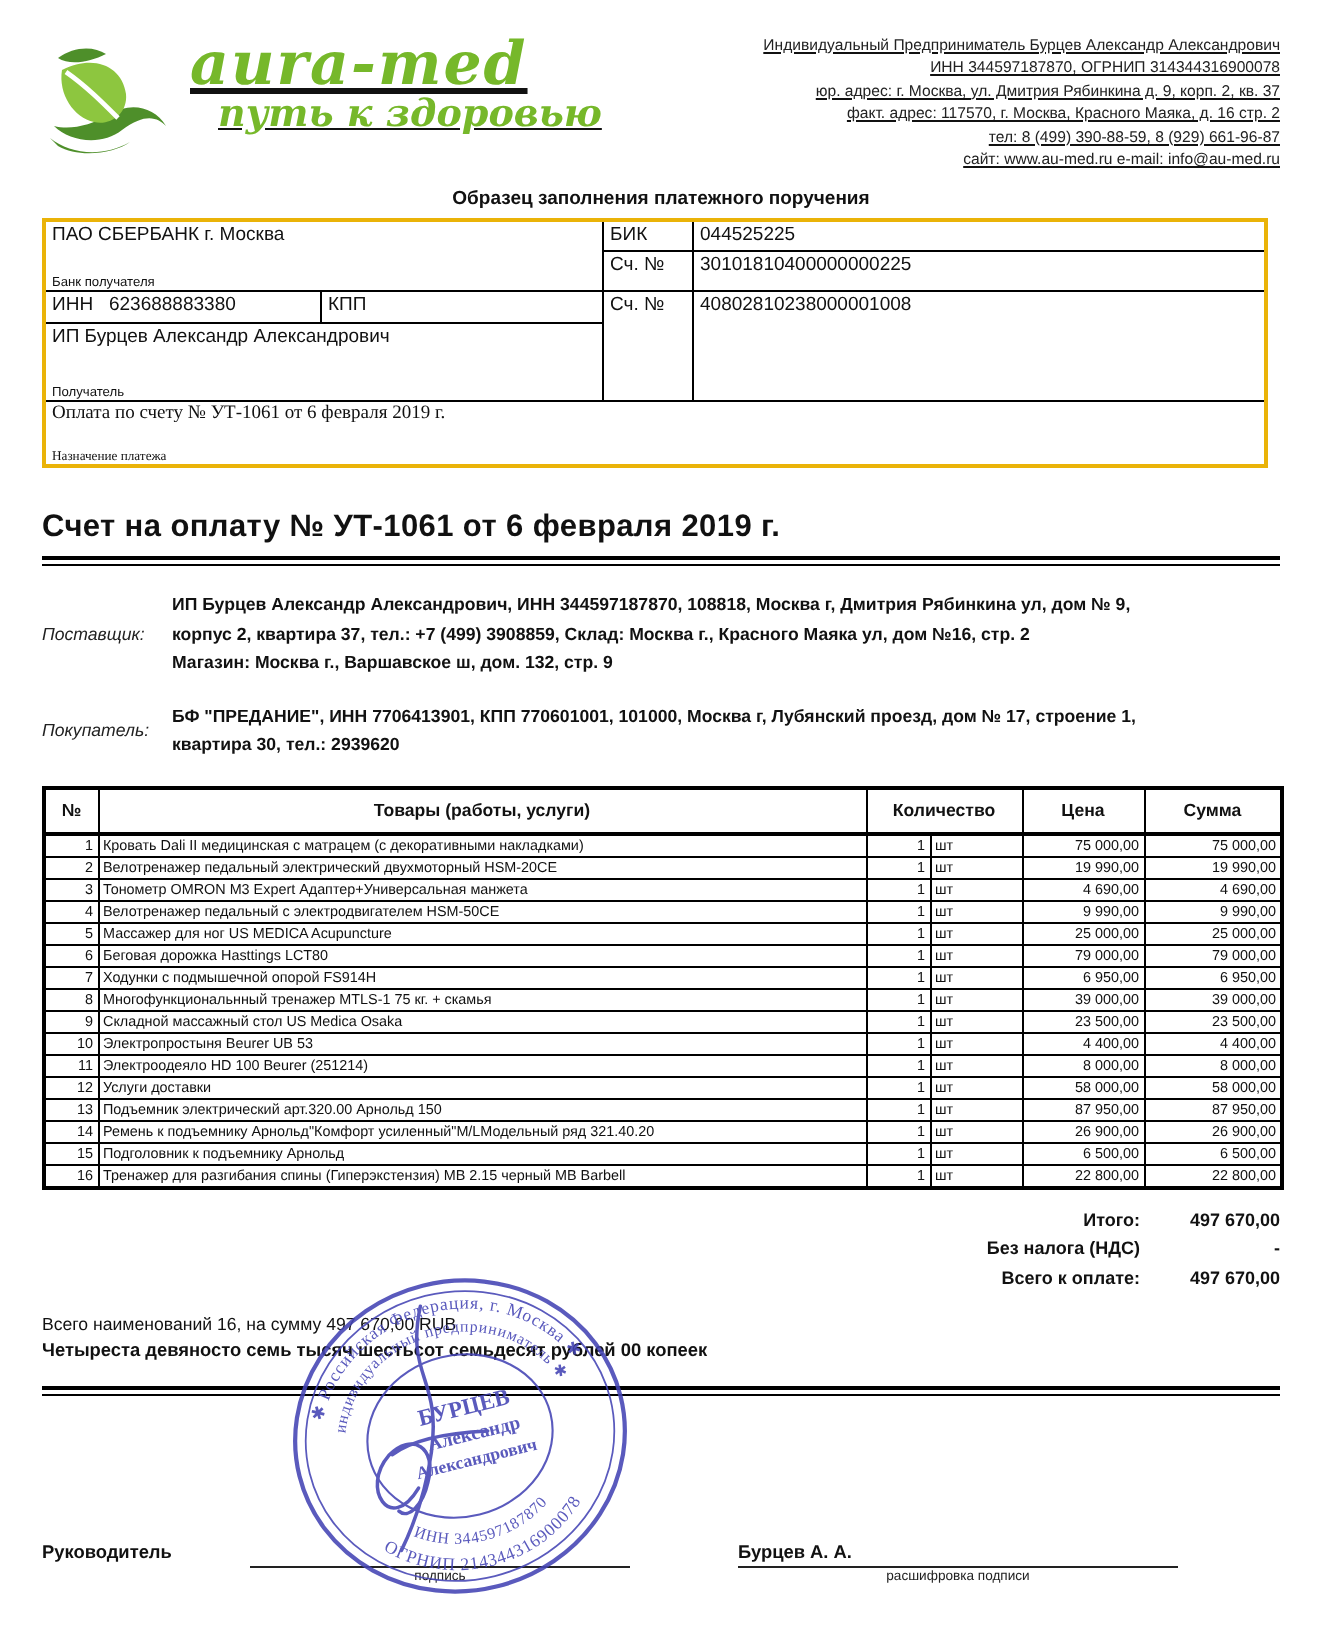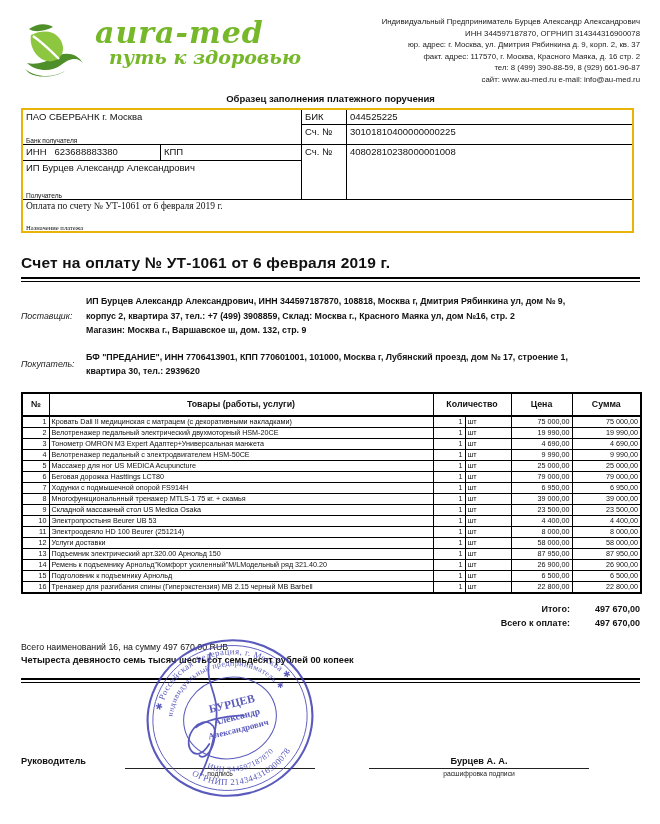--- a/index.html
+++ b/index.html
@@ -4,21 +4,21 @@
 <style>
   html,body { margin:0; padding:0; background:#ffffff; }
   .page {
     position:relative; width:660px; height:824px; overflow:hidden;
     background:#ffffff; color:#111;
     font-family:"Liberation Sans","DejaVu Sans",sans-serif;
   }
   .inner { padding:13px 20px 0 21px; }
 
   
-  .hdr { display:flex; align-items:center; }
+  .hdr { display:flex; align-items:center;text-decoration:underline; }
   .logo { display:flex; align-items:flex-start; margin-top:6px; }
   .logo-text { margin-left:2px; }
   .logo-brand { font-family:"DejaVu Serif","Liberation Serif",serif; font-style:italic; font-weight:bold;
     font-size:30px; line-height:28px; color:#76b82a; letter-spacing:1px; }
   .logo-tag { font-family:"DejaVu Serif","Liberation Serif",serif; font-style:italic; font-weight:bold;
     font-size:19px; line-height:20px; color:#76b82a; margin-left:14px; }
   .co-info { margin-left:auto; text-align:right; font-size:7.8px; line-height:11.5px; color:#222; padding-top:3px; }
 
   
   .sample-title { text-align:center; font-weight:bold; font-size:9.5px; margin:8px 0 4px 0; }
@@ -66,21 +66,21 @@
   .totrow .tval { width:62px; text-align:right; }
   .summary { font-size:8.8px; margin-top:11px; }
   .words { font-size:9.2px; font-weight:bold; margin-top:3px; }
   .dline2 { margin-top:13px; border-top:2.5px solid #000; border-bottom:1px solid #000; height:2px; width:619px; }
 
   
   .sigrow { display:flex; align-items:flex-end;gap:13px; }
   .sigrow.first { margin-top:72px; }
   .sig-label { flex:0 0 91px; font-weight:bold; font-size:9.2px; padding-bottom:14px; }
   .slot { display:flex; flex-direction:column; }
-  .slot .sname { text-align:center; font-weight:bold; font-size:9.2px; height:13px; line-height:13px; }
+  .slot .sname { font-weight:bold; font-size:9.2px; height:13px; line-height:13px; }
   .slot .sline { border-bottom:1px solid #222; }
   .slot .scap { text-align:center; font-size:6.8px; color:#222; padding-top:1px; height:10px; }
   .slot1 { width:190px; }
   .gap { width:28px; }
   .slot2 { width:220px; }
 
   
   .stamp { position:absolute; left:142px; top:634px; width:176px; height:168px;
     transform:rotate(-14deg); opacity:0.88; pointer-events:none; }
 </style>
@@ -312,20 +312,25 @@
             <td class="c-sum">22 800,00</td>
           </tr>
       </tbody>
     </table>
 
     <div style="margin-top:8px;">
       <div class="totrow">
         <div class="tlabel">Итого:</div>
         <div class="tspace"></div>
         <div class="tval">497 670,00</div>
+      </div>
+      <div class="totrow">
+        <div class="tlabel">Без налога (НДС)</div>
+        <div class="tspace"></div>
+        <div class="tval">-</div>
       </div>
       <div class="totrow">
         <div class="tlabel">Всего к оплате:</div>
         <div class="tspace"></div>
         <div class="tval">497 670,00</div>
       </div>
     </div>
     <div class="summary">Всего наименований 16, на сумму 497 670,00 RUB</div>
     <div class="words">Четыреста девяносто семь тысяч шестьсот семьдесят рублей 00 копеек</div>
     <div class="dline2"></div>

